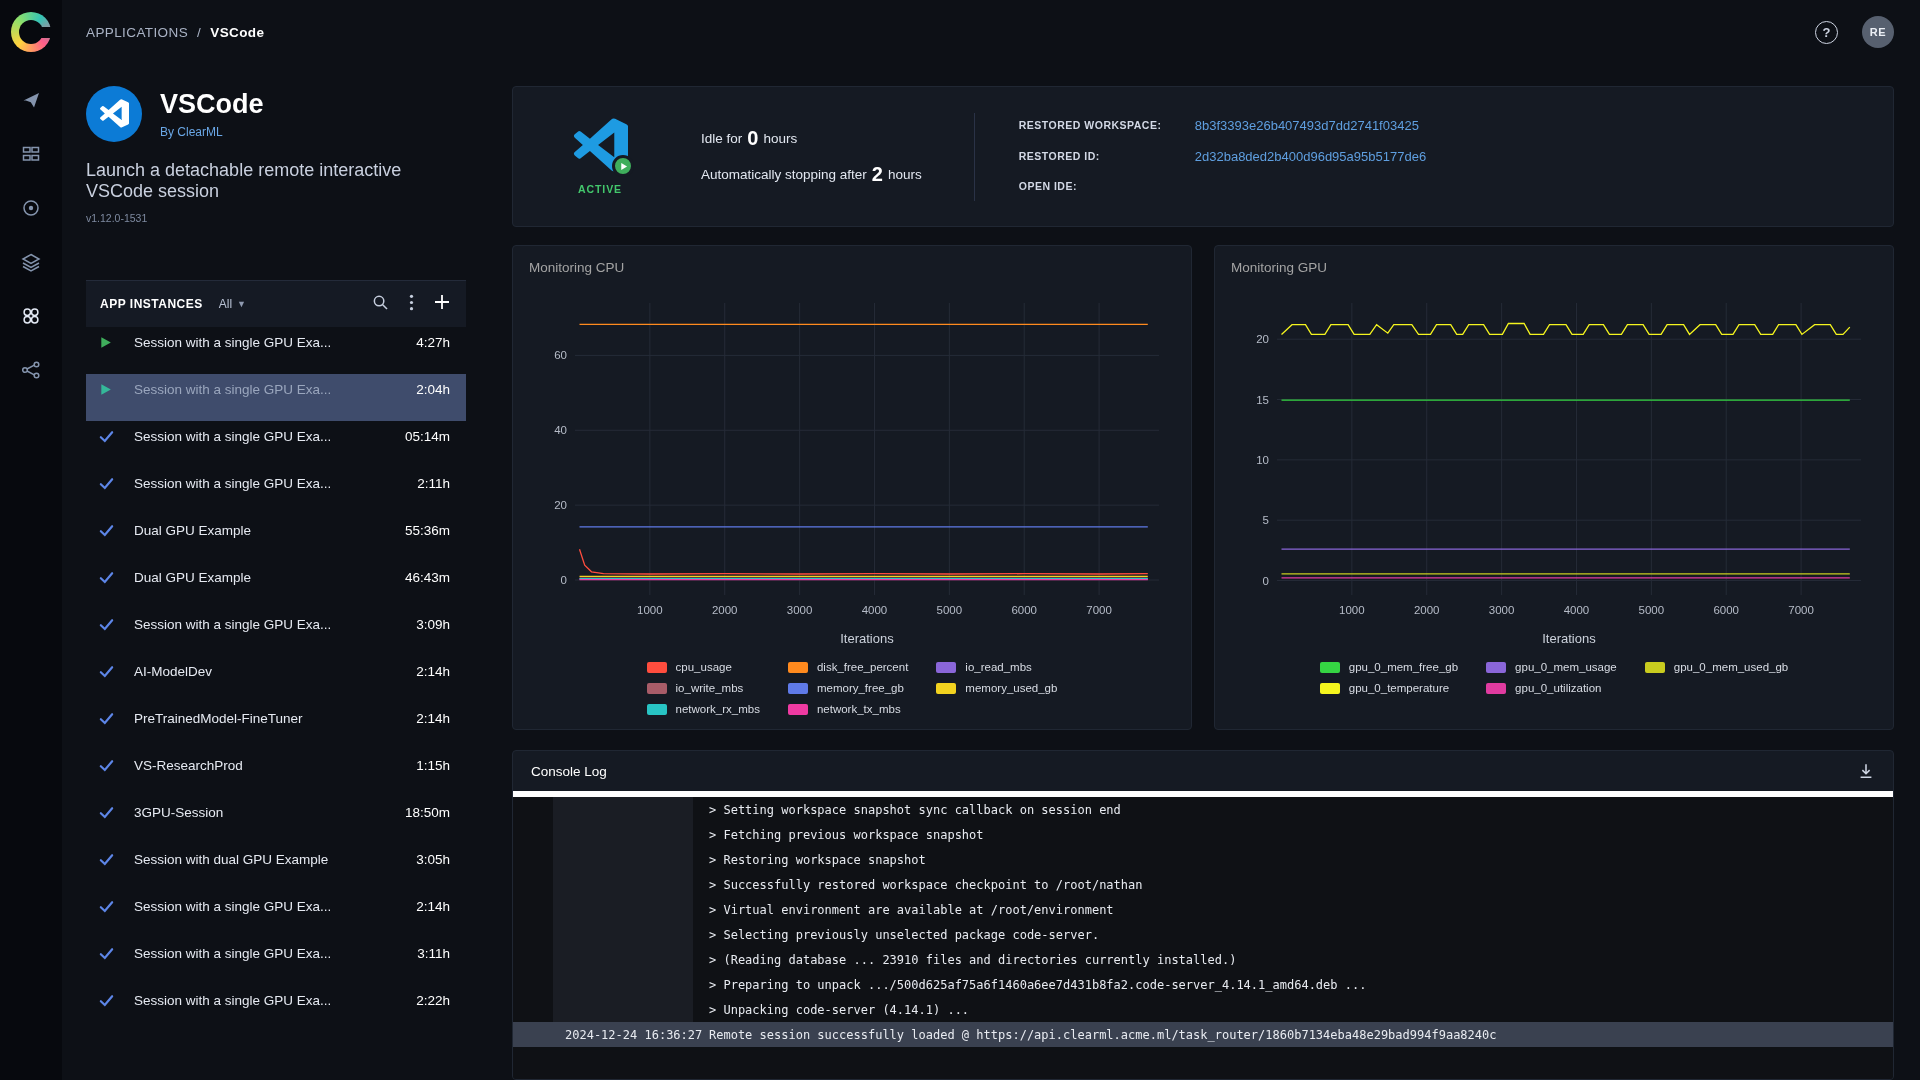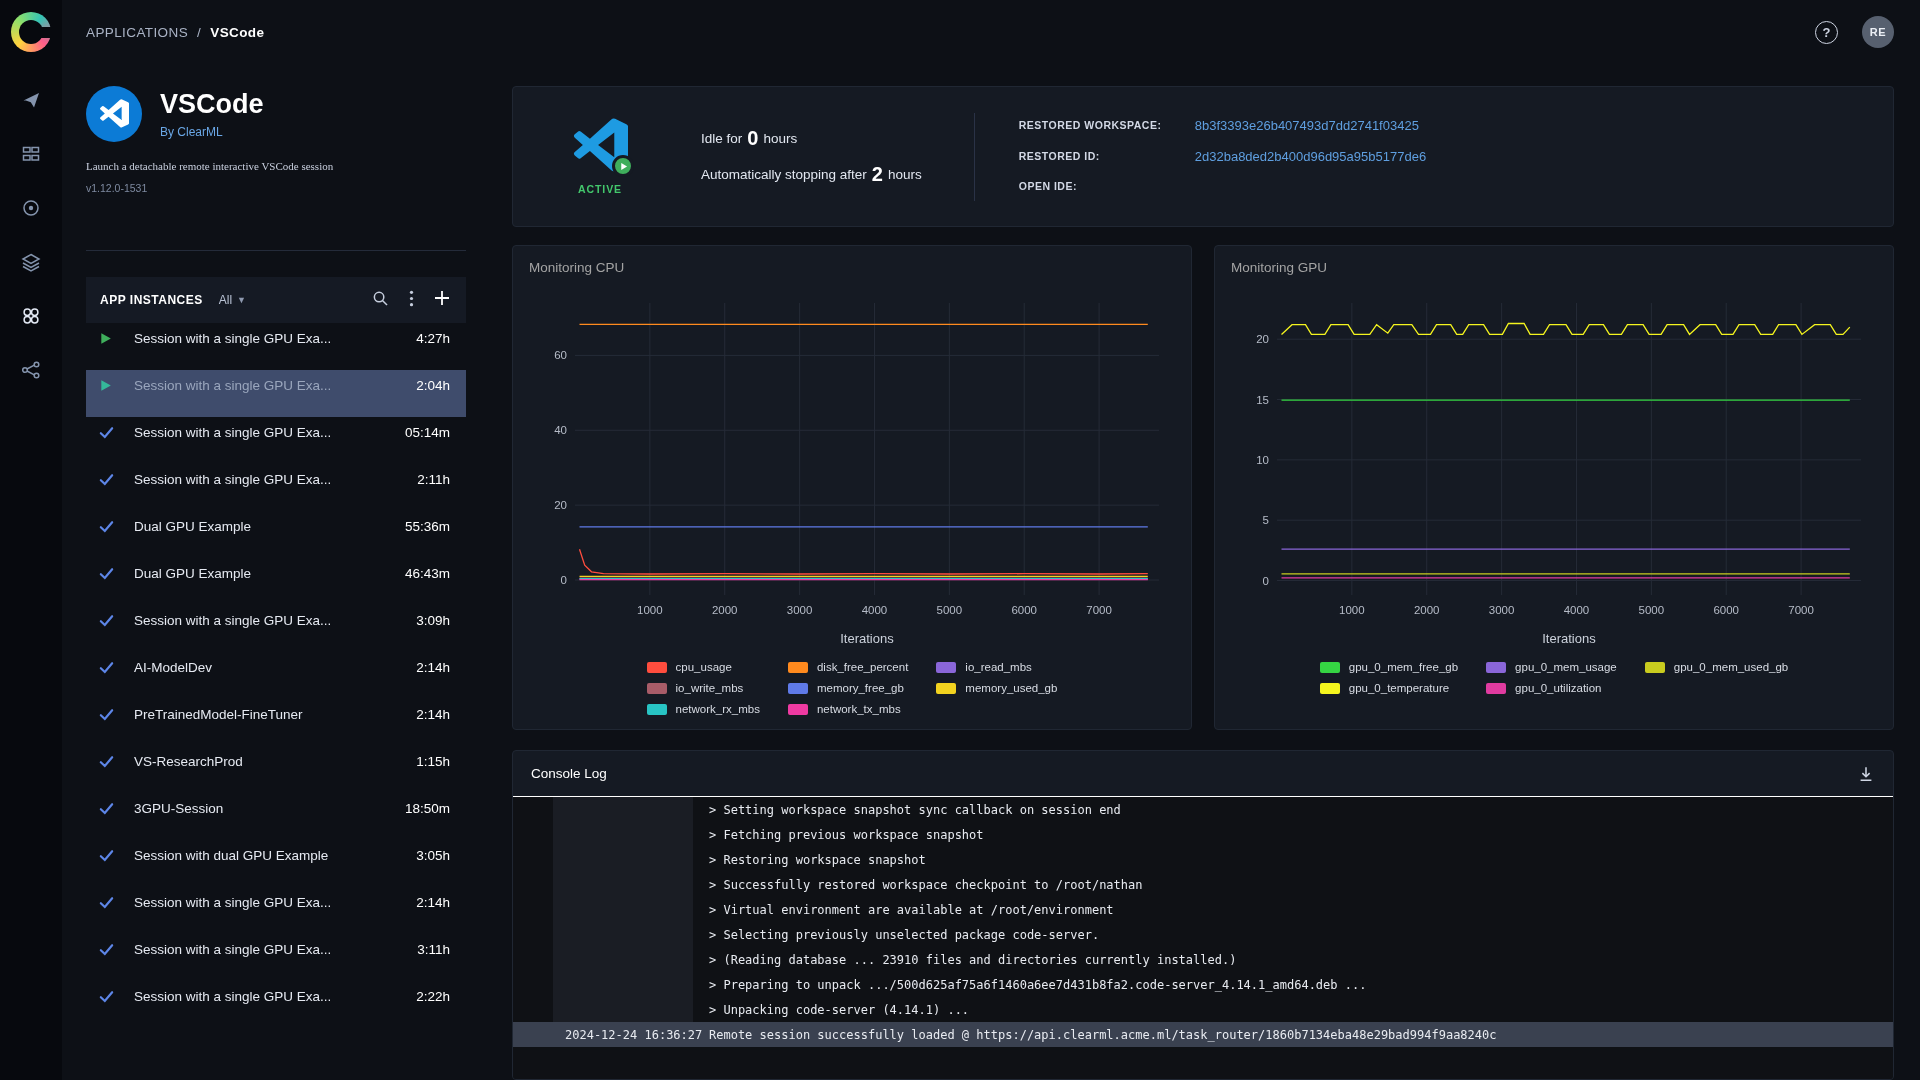--- a/index.html
+++ b/index.html
@@ -31,24 +31,24 @@
     font-size:11px;font-weight:bold;display:flex;align-items:center;justify-content:center;letter-spacing:.5px; }
   
   .main { flex:1; display:flex; padding:22px 26px 0 24px; min-height:0; }
   
   .left-panel { width:380px; flex-shrink:0; margin-right:46px; display:flex; flex-direction:column; min-height:0; }
   .app-head { display:flex; align-items:flex-start; gap:18px; }
   .app-badge { width:56px; height:56px; border-radius:50%; background:#0c7bd6; flex-shrink:0;
     display:flex; align-items:center; justify-content:center; }
   .app-title { font-size:27px; color:#fff; font-weight:600; line-height:1.1; margin-top:4px; }
   .app-by { font-size:12px; color:#6aa7e6; margin-top:5px; }
-  .app-desc { font-size:11px; color:#c9d0df; margin-top:18px;font-family:Liberation Serif, serif; }
+  .app-desc { font-size:18px; color:#c9d0df; margin-top:18px; }
   .app-ver { font-size:10.5px; color:#7e8aa0; margin-top:10px; }
   .panel-divider { height:1px; background:#242b3a; margin-top:56px; }
-  .inst-toolbar { margin-top:26px; height:46px; background:#151a24; display:flex; align-items:center;
+  .inst-toolbar { height:46px; background:#151a24; display:flex; align-items:center;
     padding:0 16px 0 14px; flex-shrink:0; }
   .inst-title { font-size:12px; font-weight:bold; color:#fff; letter-spacing:.5px; }
   .inst-filter { margin-left:16px; font-size:12px; color:#b9c2d4; display:flex; align-items:center; gap:5px; }
   .caret { font-size:9px; color:#8f9ab0; }
   .toolbar-icons { margin-left:auto; display:flex; align-items:center; gap:20px; }
   .inst-list { flex:1; overflow:hidden; }
   .inst-row { height:47px; display:flex; align-items:center; padding:0 16px 16px 12px; }
   .inst-row.selected { background:#3f4c6c; }
   .inst-icon { width:36px; flex-shrink:0; display:flex; align-items:center; }
   .inst-label { flex:1; font-size:13.5px; color:#e6eaf2; white-space:nowrap; overflow:hidden; }
@@ -72,21 +72,21 @@
   
   .charts-row { display:flex; gap:22px; margin-top:18px; flex-shrink:0; }
   .chart-card { flex:1; min-width:0; padding:14px 16px 10px; display:flex; flex-direction:column; }
   .chart-title { font-size:13.5px; color:#a3a3a3; }
   svg.chart { width:100%; display:block; margin-top:2px; }
   .legend { display:grid; grid-template-columns:repeat(3,auto); gap:9px 28px; justify-content:center; margin:4px auto 4px; }
   .legend-item { display:flex; align-items:center; gap:9px; font-size:11.5px; color:#d8dce4; }
   .swatch { width:20px; height:11px; border-radius:2px; flex-shrink:0; }
   
   .console-card { margin-top:20px; flex:1; display:flex; flex-direction:column; min-height:0; overflow:hidden; }
-  .console-head { height:46px; flex-shrink:0; display:flex; align-items:center; padding:0 18px 0 18px; border-bottom:1px solid #ffffff; }
+  .console-head { height:46px; flex-shrink:0; display:flex; align-items:center; padding:0 18px 0 18px; border-bottom:6px solid #ffffff; }
   .console-title { font-size:13.5px; color:#fff; }
   .dl-btn { margin-left:auto; display:flex; }
   .console-body { flex:1; background:#0f1115; overflow:hidden; font-family:"DejaVu Sans Mono", monospace; font-size:12px; color:#e8ebf1; }
   .console-line { display:flex; height:25px; align-items:center;padding-left:40px; }
   .line-gutter { width:140px; flex-shrink:0; background:#1a1d24; height:100%; display:flex; align-items:center; padding-left:12px; white-space:nowrap; }
   .line-text { padding-left:16px; white-space:nowrap; }
   .console-line.hl, .console-line.hl .line-gutter { background:#3a4150; }
 </style>
 </head>
 <body>

